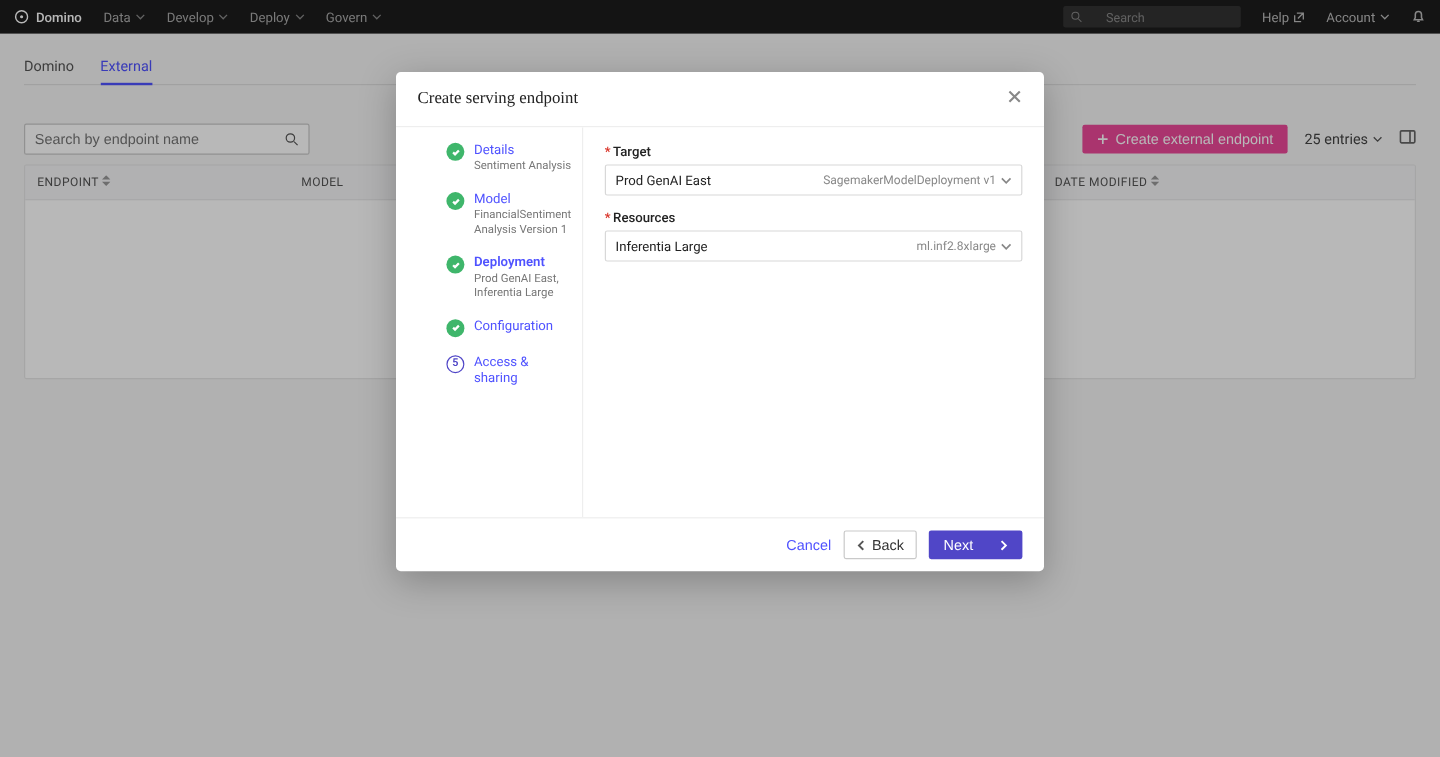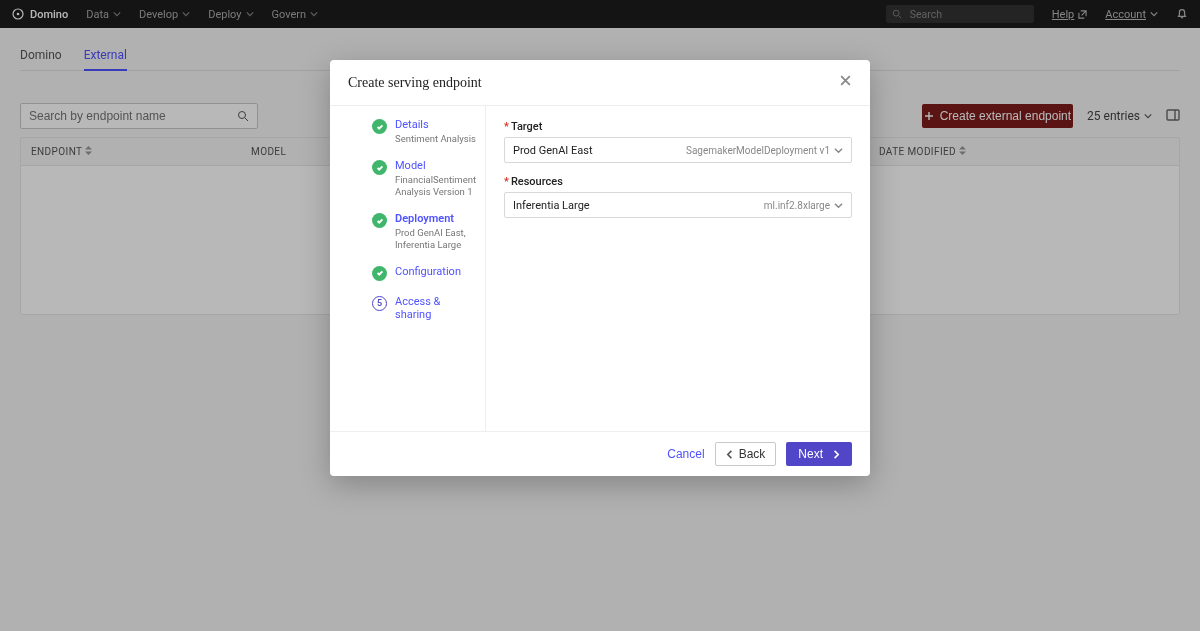--- a/index.html
+++ b/index.html
@@ -7,39 +7,39 @@
 
     
     .topbar { background: #1c1c1c; height: 28px; display: flex; align-items: center; padding: 0 12px; color: #ccc; font-size: 11px; }
     .brand { display: flex; align-items: center; gap: 6px; color: #fff; font-weight: 500; margin-right: 18px; }
     .brand-icon { width: 12px; height: 12px; display: inline-flex; }
     .topnav { display: flex; gap: 18px; align-items: center; }
     .topnav-item { display: flex; align-items: center; gap: 4px; color: #aaa; cursor: pointer; }
     .spacer { flex: 1; }
     .search-top { background: #333; border-radius: 2px; height: 18px; width: 148px; margin-right: 18px; display: flex; align-items: center; padding: 0 6px; }
     .search-top svg { width: 10px; height: 10px; fill: #888; }
-    .search-top span { color: #888; margin-left: 8px; font-size: 10.5px; }
-    .topright { display: flex; align-items: center; gap: 18px; color: #bbb; cursor: pointer; text-decoration: underline; }
+    .search-top span { color: #888; margin-left: 20px; font-size: 10.5px; }
+    .topright { display: flex; align-items: center; gap: 18px; color: #bbb; cursor: pointer; }
     .topright-item { display: flex; align-items: center; gap: 4px; }
     .bell svg { width: 12px; height: 12px; stroke: #bbb; fill: none; stroke-width: 1.5; }
 
     
     .page-pad { padding: 14px 20px 0; }
     .page-title { font-size: 17px; font-weight: 500; margin-bottom: 10px; }
     .tabs { display: flex; gap: 22px; border-bottom: 1px solid #e0e0e0; font-size: 12px; }
     .tab { padding: 6px 0 7px; color: #555; cursor: pointer; }
     .tab.active { color: #4f52ff; border-bottom: 2px solid #4f52ff; margin-bottom: -1px; }
 
     
     .toolbar { display: flex; align-items: center; padding: 32px 20px 8px; }
     .searchbox { width: 238px; height: 26px; border: 1px solid #c9c9c9; background: #fff; border-radius: 2px; display: flex; align-items: center; padding: 0 8px; font-size: 12px; color: #888; }
     .searchbox input { flex: 1; border: none; outline: none; font-size: 12px; color: #444; background: transparent; }
     .searchbox svg { width: 12px; height: 12px; fill: #555; }
     .toolbar-spacer { flex: 1; }
-    .btn-primary { background: #7f1d1d; color: #fff; border: none; border-radius: 2px; height: 24px; padding: 0 2px; font-size: 12px; display: inline-flex; align-items: center; gap: 6px; cursor: pointer; }
+    .btn-primary { background: #ec4899; color: #fff; border: none; border-radius: 2px; height: 24px; padding: 0 12px; font-size: 12px; display: inline-flex; align-items: center; gap: 6px; cursor: pointer; }
     .entries { font-size: 12px; color: #444; display: flex; align-items: center; gap: 4px; cursor: pointer; }
     .panel-toggle svg { width: 14px; height: 14px; stroke: #666; fill: none; stroke-width: 1.4; }
     .toolbar-right { display: flex; align-items: center; gap: 14px; }
 
     
     .table-wrap { margin: 0 20px 20px; border: 1px solid #e6e6e6; border-radius: 2px; overflow: hidden; }
     .thead { display: flex; background: #f5f5f7; border-bottom: 1px solid #e6e6e6; font-size: 10px; letter-spacing: .4px; color: #555; text-transform: uppercase; }
     .th { padding: 8px 10px; display: flex; align-items: center; gap: 3px; }
     .tbody { height: 148px; background: #fff; }
     .sort svg { width: 7px; height: 9px; fill: #999; }
@@ -66,21 +66,21 @@
     .form-label { font-size: 11px; font-weight: 500; color: #222; margin-bottom: 4px; }
     .form-label .req { color: #d93025; margin-right: 2px; }
     .select { border: 1px solid #d8d8d8; border-radius: 2px; height: 26px; display: flex; align-items: center; padding: 0 8px; margin-bottom: 12px; cursor: pointer; }
     .select .val { font-size: 11px; color: #222; }
     .select .meta { margin-left: auto; font-size: 10px; color: #888; display: flex; align-items: center; gap: 4px; }
     .select .meta svg { width: 9px; height: 9px; stroke: #888; stroke-width: 1.6; fill: none; }
     .modal-footer { border-top: 1px solid #eee; padding: 10px 18px; display: flex; align-items: center; justify-content: flex-end; gap: 10px; }
     .link-btn { color: #4f52ff; font-size: 12px; background: none; border: none; cursor: pointer; }
     .btn-outline { border: 1px solid #c9c9c9; background: #fff; color: #333; border-radius: 2px; height: 24px; padding: 0 10px; font-size: 12px; display: inline-flex; align-items: center; gap: 4px; cursor: pointer; }
     .btn-outline svg { width: 9px; height: 9px; stroke: #555; stroke-width: 1.8; fill: none; }
-    .btn-solid { background: #5046c7; color: #fff; border: none; border-radius: 2px; height: 24px; padding: 0 12px; font-size: 12px; display: inline-flex; align-items: center; gap: 8px; cursor: pointer; }
+    .btn-solid { background: #5046c7; color: #fff; border: none; border-radius: 2px; height: 24px; padding: 0 12px; font-size: 12px; display: inline-flex; align-items: center; gap: 20px; cursor: pointer; }
     .btn-solid svg { width: 9px; height: 9px; stroke: #fff; stroke-width: 1.8; fill: none; }
   </style>
 </head>
 <body>
 
 <div class="topbar">
   <div class="brand">
     <span class="brand-icon">
       <svg viewBox="0 0 12 12">
           <circle cx="6" cy="6" r="5" fill="none" stroke="#fff" stroke-width="1.2"></circle>

